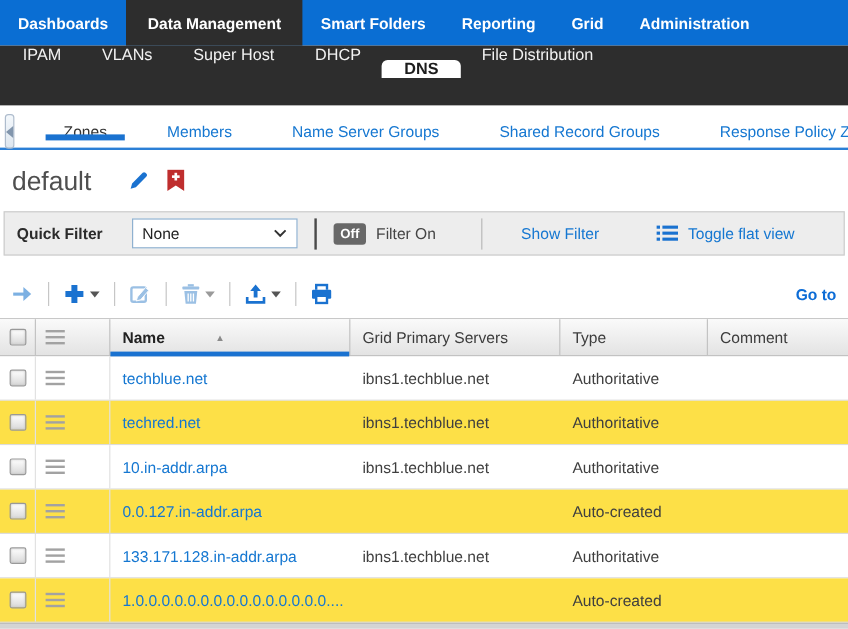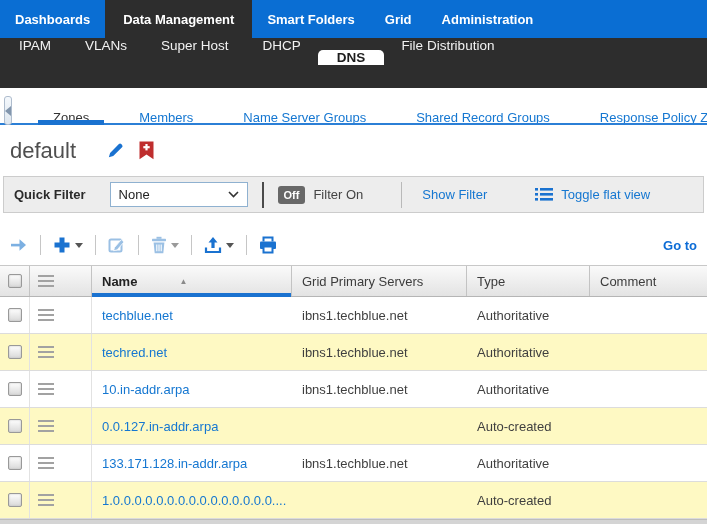--- a/index.html
+++ b/index.html
@@ -14,21 +14,21 @@
 
   
   .subnav { height:50px; background:#2d2d2d; display:flex; align-items:flex-start; padding-left:2px; }
   .subnav-item { display:flex; align-items:center; padding:0 17px; color:#f2f2f2;
     font-size:13.5px; cursor:pointer; }
   .subnav-item.active { background:#fff; color:#1d1d1d; font-weight:bold;
     margin-top:12px; border-radius:5px 5px 0 0; padding:0 19px; }
   .gap { height:5px; background:#fff; }
 
   
-  .tabsrow { height:32px; display:flex; align-items:flex-end; position:relative;gap:20px; }
+  .tabsrow { height:32px; display:flex; align-items:center; position:relative;gap:20px; }
   .tabsrow::after { content:""; position:absolute; left:0; right:0; bottom:0;
     height:2px; background:#2b7fd6; }
   .back-btn { width:20px; height:29px; margin:1px 6px 0 4px; border:1px solid #aebccd;
     border-radius:3px; background:linear-gradient(#f4f8fc,#dde6ef);
     display:flex; align-items:center; justify-content:center; cursor:pointer; z-index:2; }
   .back-btn .tri-left { width:0; height:0; border-top:5px solid transparent;
     border-bottom:5px solid transparent; border-right:6px solid #8296ad; }
   .viewtab { display:flex; align-items:center; padding:0 15px; font-size:13px;
     color:#1577d1; cursor:pointer; position:relative; white-space:nowrap; }
   .viewtab.active { color:#333; }
@@ -47,21 +47,21 @@
   .qf-label { font-size:13px; font-weight:bold; color:#2b2b2b; margin-right:24px; }
   .qf-select { width:138px; height:25px; background:#fff; border:1px solid #8fb1d0;
     display:flex; align-items:center; justify-content:space-between; padding:0 8px;
     font-size:13px; color:#222; cursor:pointer; }
   .vdiv-dark { width:2px; height:26px; background:#4a4a4a; margin:0 14px; }
   .vdiv-light { width:1px; height:26px; background:#b9b9b9; margin-left:38px; }
   .off-btn { background:#686868; color:#fff; font-size:11px; font-weight:bold;
     border-radius:3px; padding:3px 6px; cursor:pointer; }
   .filter-on { font-size:13px; color:#444; margin-left:8px; }
   .link { color:#1577d1; font-size:13px; cursor:pointer; text-decoration:none; }
-  .show-filter { margin-left:20px; }
+  .show-filter { margin-left:32px; }
   .flat-icon { margin-left:48px; cursor:pointer; display:flex; }
   .toggle-flat { margin-left:8px; }
 
   
   .toolbar { height:52px; display:flex; align-items:center; padding:16px 10px 4px 10px; }
   .tb-group { display:flex; align-items:center; gap:9px; }
   .tb-btn { display:flex; align-items:center; gap:4px; cursor:pointer; }
   .tb-div { width:1px; height:20px; background:#c6c6c6; margin:0 3px; }
   .caret { width:0; height:0; border-left:4px solid transparent;
     border-right:4px solid transparent; border-top:5px solid #555; }
@@ -74,41 +74,42 @@
   .thead { height:31px; background:linear-gradient(#fafafa,#e3e3e3);
     border-bottom:1px solid #b5b5b5; }
   .th { display:flex; align-items:center; font-size:13px; color:#3c3c3c;
     border-right:1px solid #c3c3c3; padding-left:10px; position:relative; cursor:pointer;gap:36px; }
   .th.iconcell { padding-left:8px; }
   .th.name { font-weight:bold; color:#222; }
   .th.name::after { content:""; position:absolute; left:0; right:0; bottom:-1px;
     height:4px; background:#1a72d0; }
   .sort-arrow { font-size:8px; color:#8a8a8a; margin-left:6px; }
   .trow { height:37px; border-bottom:1px solid #dcdcdc; background:#fff; }
-  .trow.alt { background:#fef9c3; }
+  .trow.alt { background:#fde047; }
   .td { display:flex; align-items:center; font-size:13px; color:#3f3f3f;
     padding-left:10px; overflow:hidden; white-space:nowrap; }
   .td.iconcell { padding-left:8px; border-right:1px solid #e2e2e2; }
   .td a, .zone-link { color:#1577d1; cursor:pointer; }
 
   .checkbox { width:14px; height:14px; border:1px solid #999;
     background:linear-gradient(#fefefe,#d9d9d9); border-radius:2px;
     box-shadow:inset 0 0 2px #bbb; cursor:pointer; }
   .ham { display:flex; flex-direction:column; gap:3px; cursor:pointer; }
   .ham span { display:block; width:16px; height:2px; background:#a2a2a2; }
 
   .bottom-strip { height:6px; background:#d4d4d4; border-top:1px solid #bdbdbd; }
 </style>
 </head>
 <body>
 
 <div class="topnav">
   <div class="topnav-item">Dashboards</div>
   <div class="topnav-item active">Data Management</div>
   <div class="topnav-item">Smart Folders</div>
+  <div class="topnav-item">Reporting</div>
   <div class="topnav-item">Grid</div>
   <div class="topnav-item">Administration</div>
 </div>
 
 <div class="subnav">
   <div class="subnav-item">IPAM</div>
   <div class="subnav-item">VLANs</div>
   <div class="subnav-item">Super Host</div>
   <div class="subnav-item">DHCP</div>
   <div class="subnav-item active">DNS</div>

